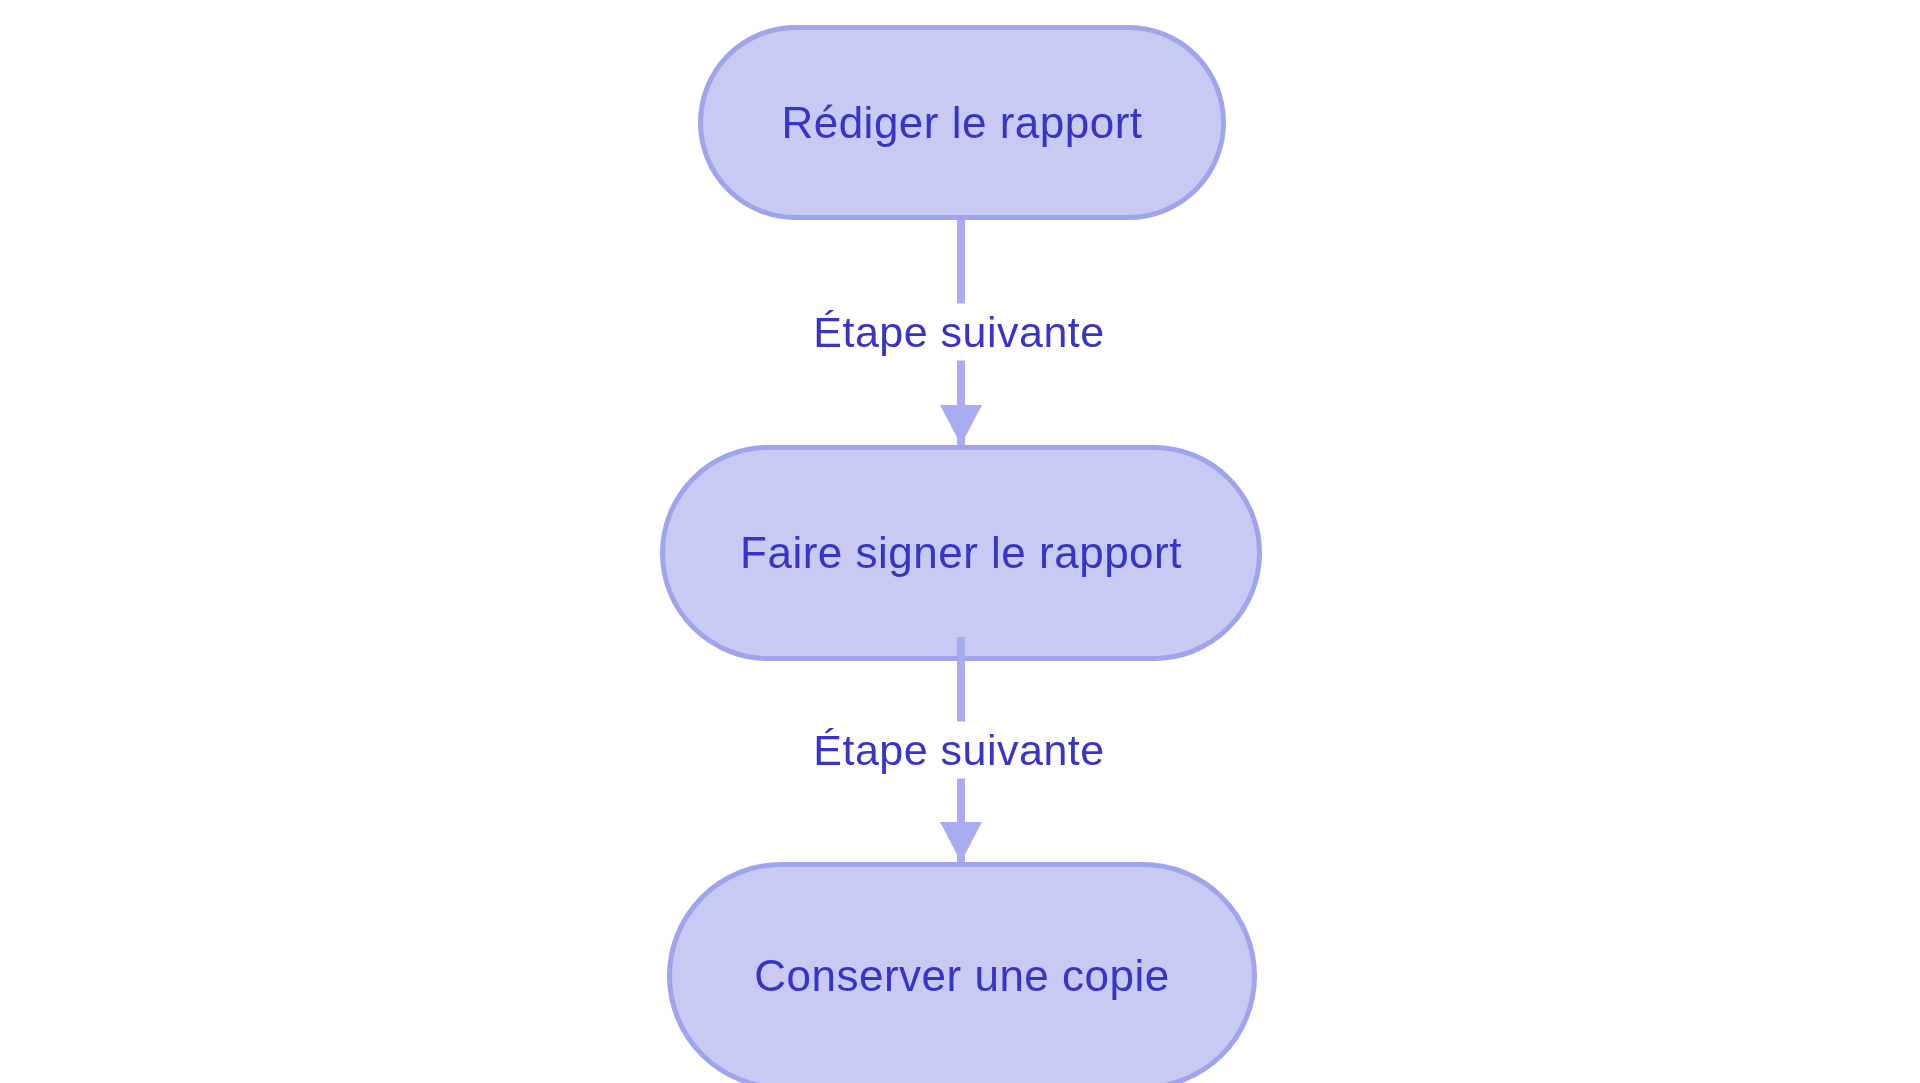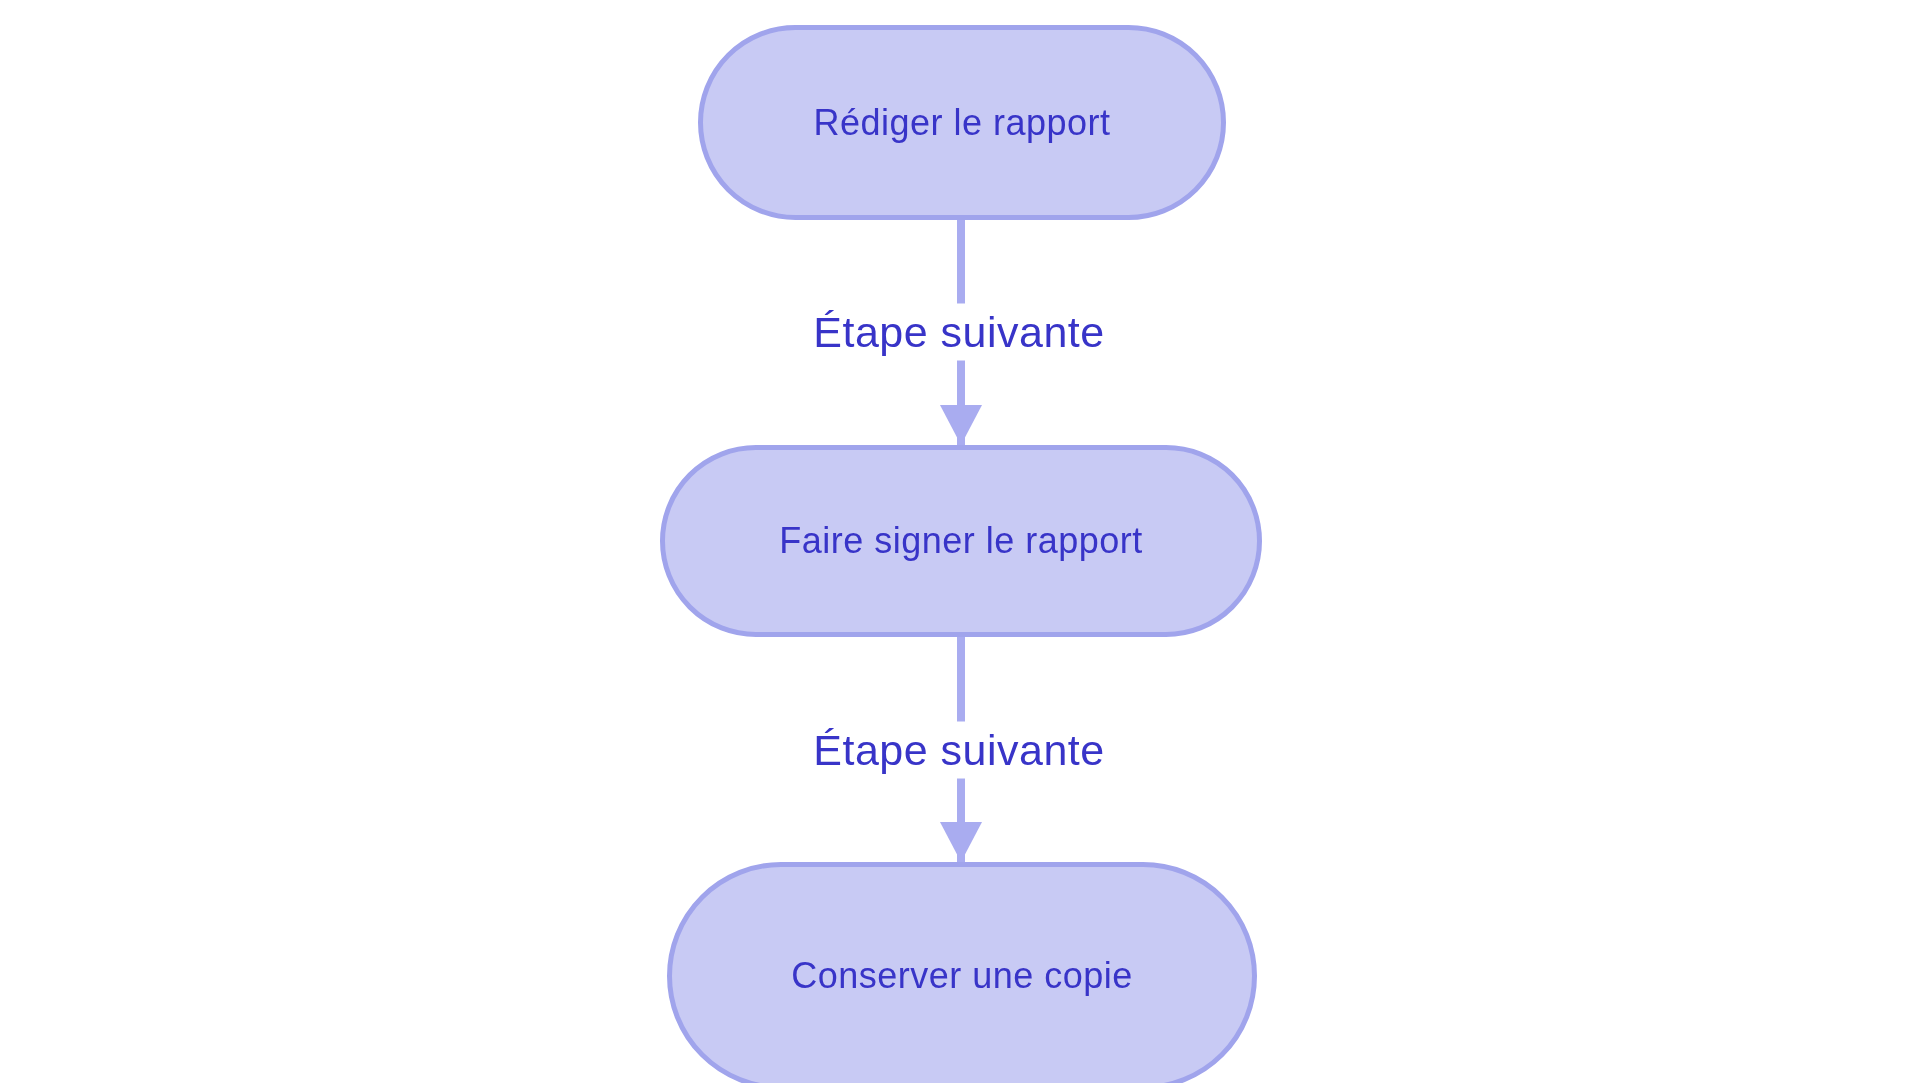--- a/index.html
+++ b/index.html
@@ -21,26 +21,26 @@
   .node {
     position: absolute;
     box-sizing: border-box;
     display: flex;
     align-items: center;
     justify-content: center;
     border-radius: 999px;
     background: var(--node-fill, #C8CAF4);
     border: 5px solid var(--node-border, #A0A4EC);
     color: var(--node-text, #3834C8);
-    font-size: 36px;
+    font-size: 44px;
     letter-spacing: 0.5px;
     white-space: nowrap;
   }
   .node-1 { left: 698px; top: 25px;  width: 528px; height: 195px; }
-  .node-2 { left: 660px; top: 445px; width: 602px; height: 192px; }
+  .node-2 { left: 660px; top: 445px; width: 602px; height: 216px; }
   .node-3 { left: 667px; top: 862px; width: 590px; height: 228px; }
 
   .edge-line {
     position: absolute;
     left: 957px;
     width: 8px;
     background: var(--edge-line, #A9ACF0);
   }
   .edge-line-1 { top: 220px; height: 225px; }
   .edge-line-2 { top: 637px; height: 225px; }

